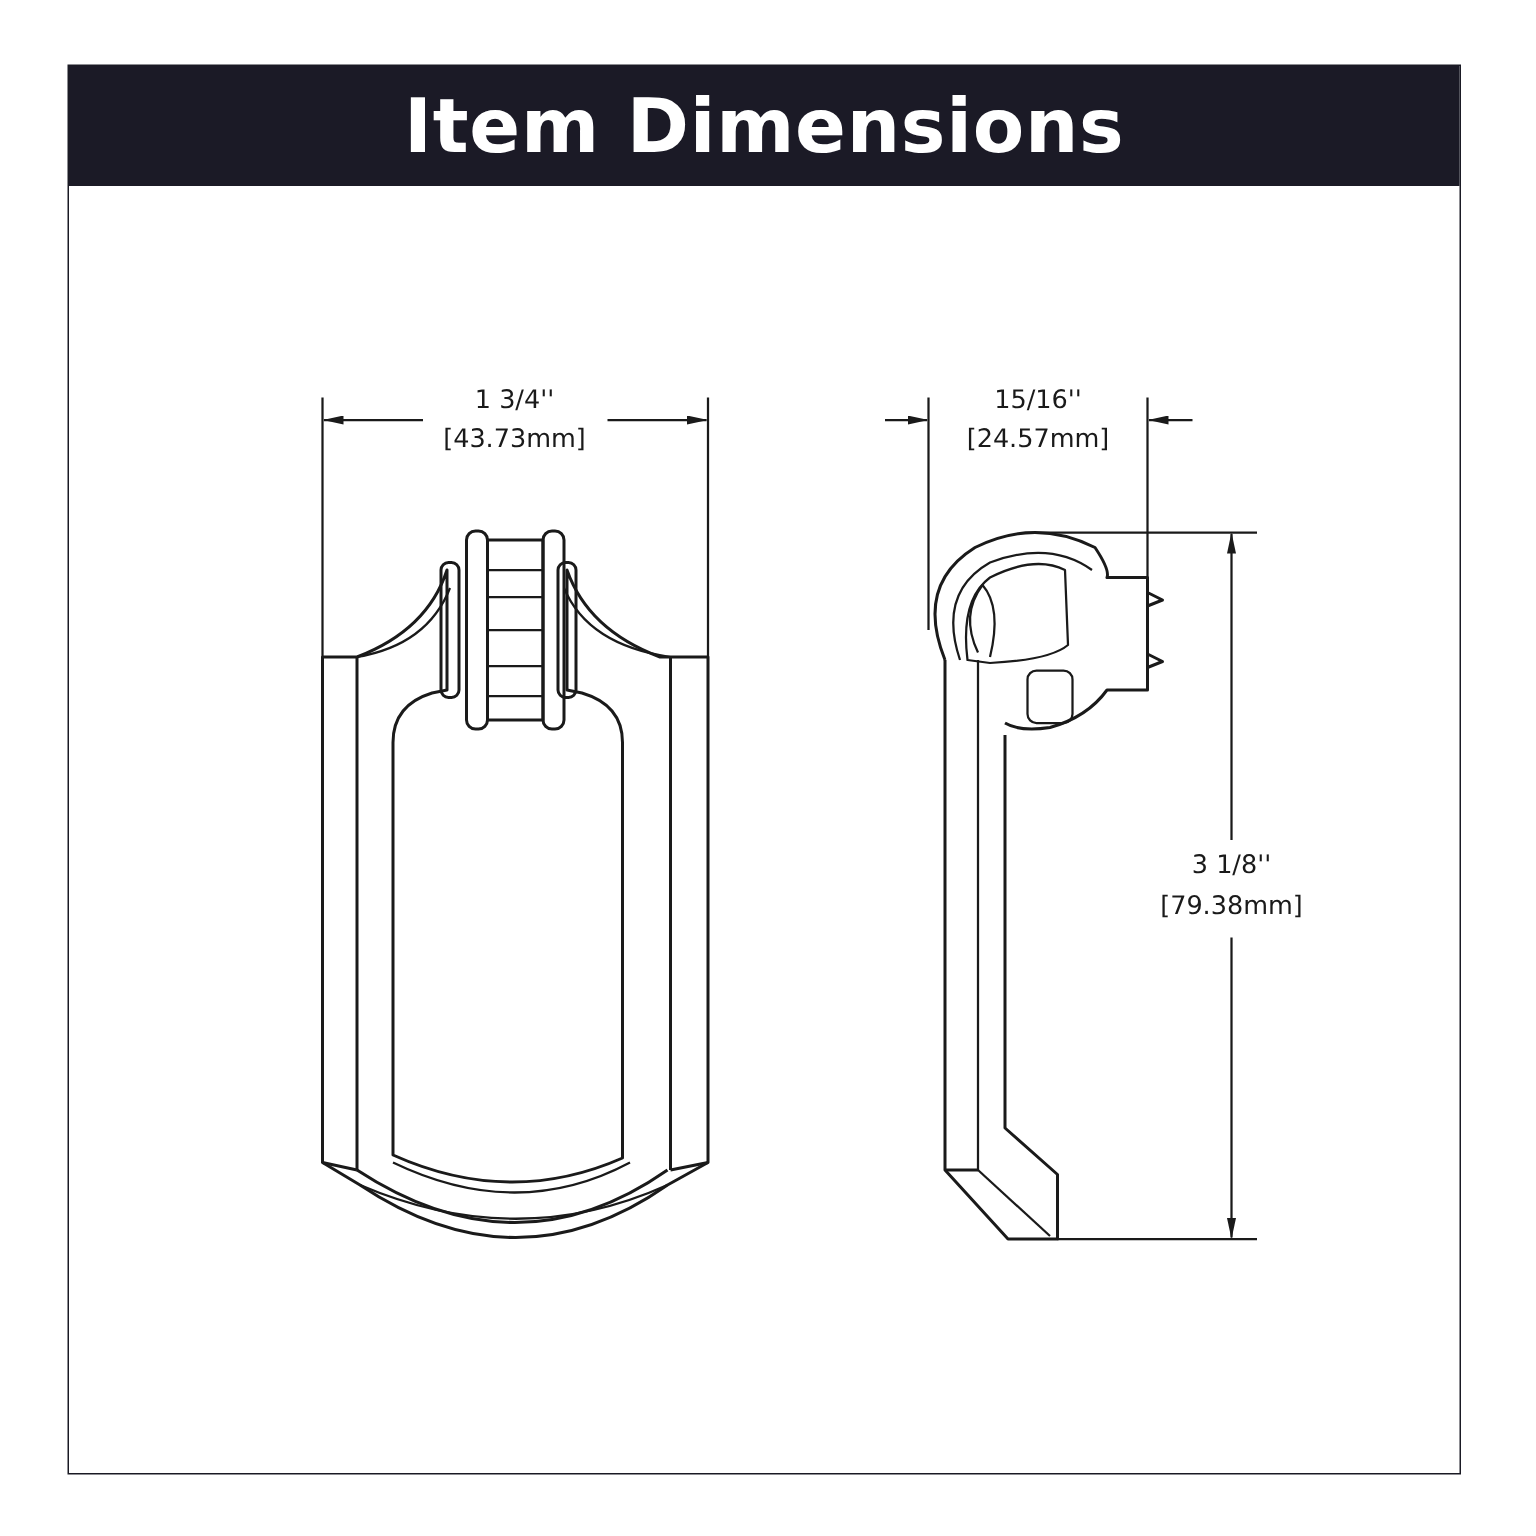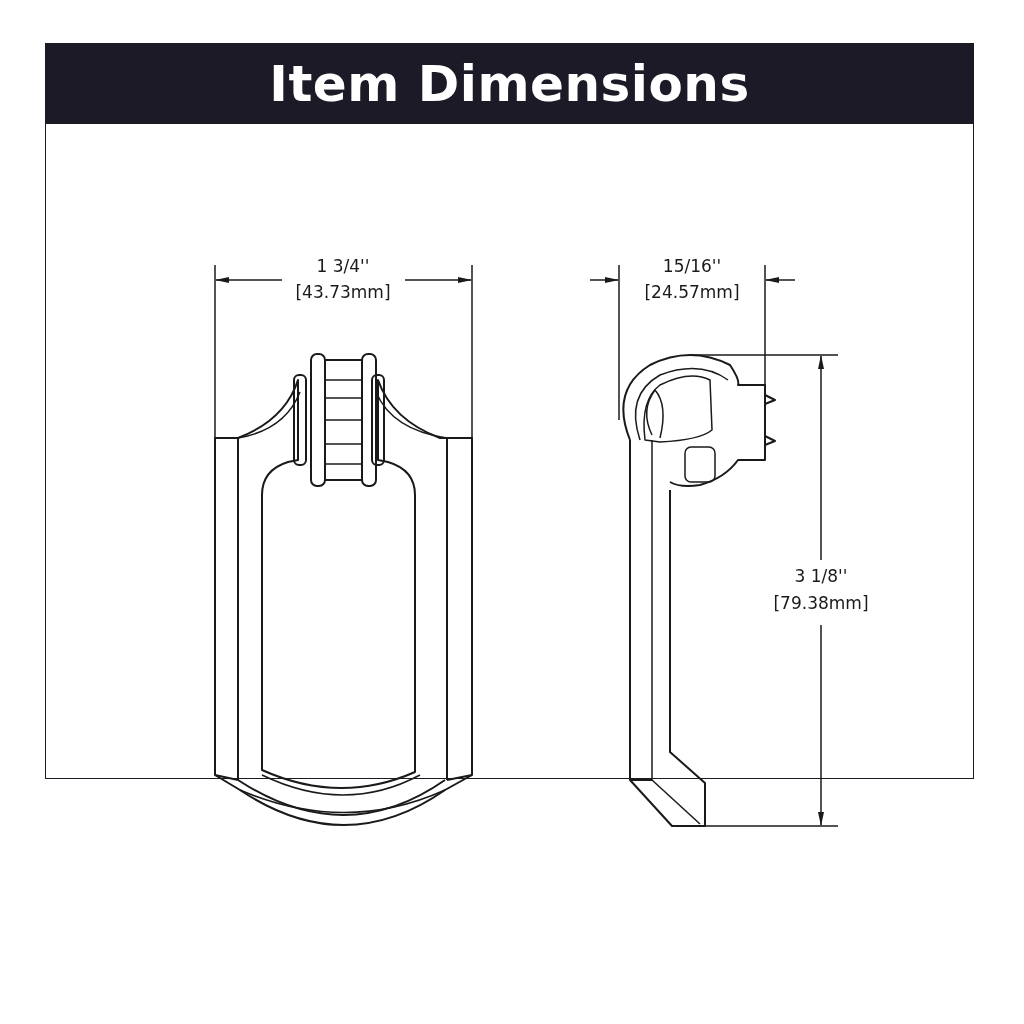--- a/index.html
+++ b/index.html
@@ -1,17 +1,17 @@
 <!DOCTYPE html>
 <html><head>
   <meta charset="utf-8">
   <style>
     html, body { margin: 0; padding: 0; background: #ffffff; }
     body { width: 1024px; height: 1024px; position: relative; overflow: hidden; font-family: "DejaVu Sans", sans-serif; }
-    .frame { position: absolute; left: 45px; top: 43px; width: 929px; height: 736px; border: 1px solid #1a1a24; box-sizing: border-box; background: #fff; }
+    .frame { position: absolute; left: 45px; top: 43px; width: 929px; height: 940px; border: 1px solid #1a1a24; box-sizing: border-box; background: #fff; }
     .header { position: absolute; left: 0; top: 0; width: 100%; height: 80px; background: #1b1a26; display: flex; align-items: center; justify-content: center; }
     .header h1 { margin: 0; color: #ffffff; font-family: "DejaVu Sans", sans-serif; font-weight: bold; font-size: 50px; letter-spacing: 0.5px; }
     svg.drawing { position: absolute; left: 0; top: 0; }
     .dim-label { font-family: "DejaVu Sans", sans-serif; font-size: 17px; fill: #1a1a1a; }
   </style>
 </head>
 <body>
 
 <div class="frame">
   <div class="header">

